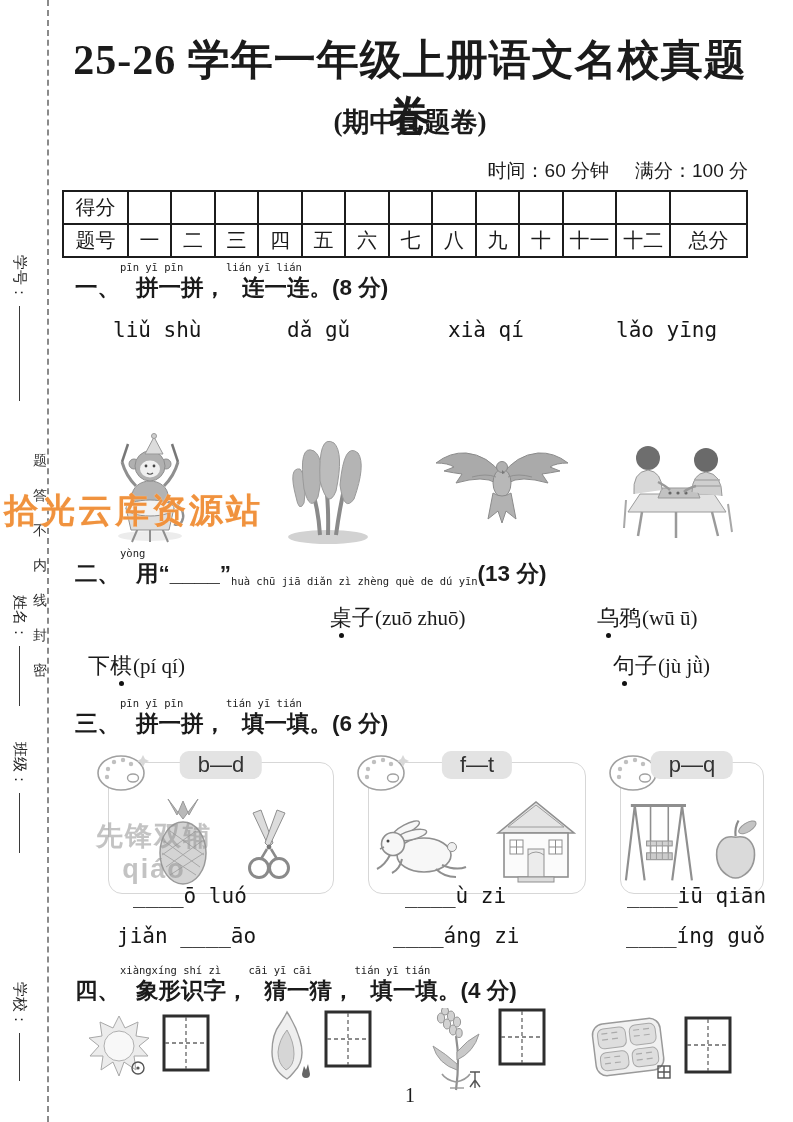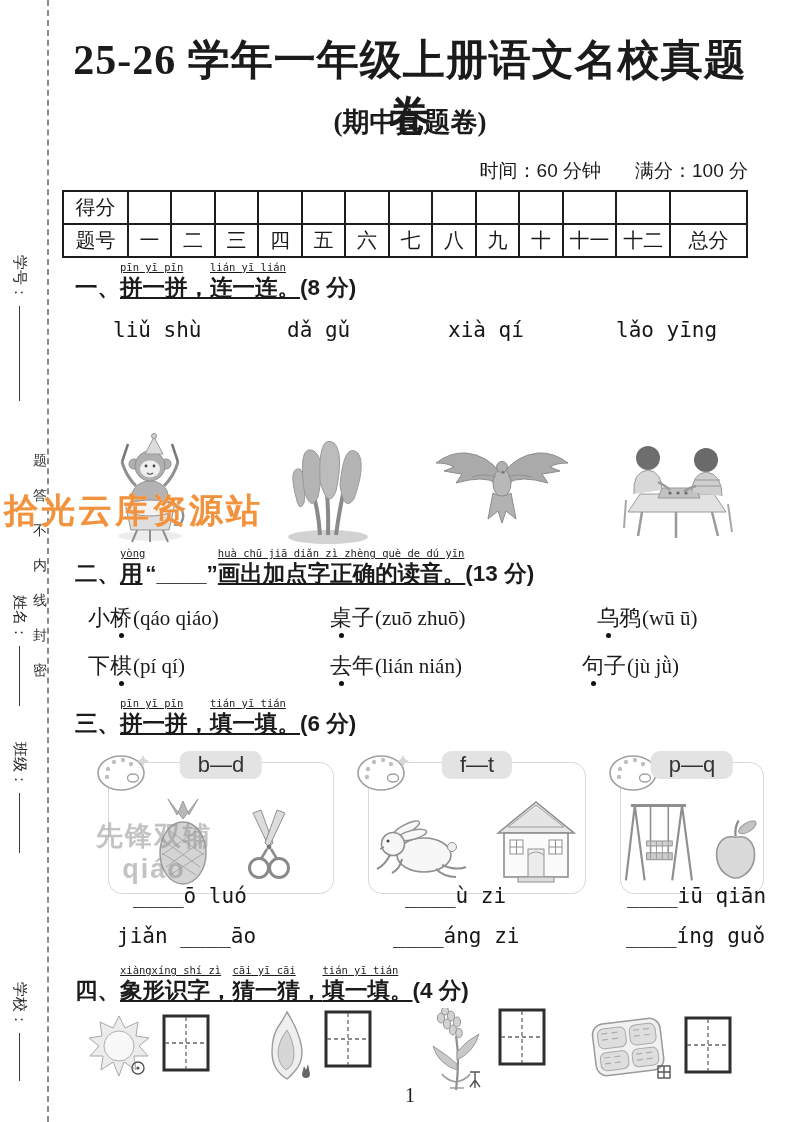--- a/index.html
+++ b/index.html
@@ -16,31 +16,31 @@
   
   .wm-orange{position:absolute;left:4px;top:488px;font-size:34px;font-weight:bold;letter-spacing:3px;
              color:#f0923e;text-shadow:0 0 1px #ffd9b0;z-index:50;white-space:nowrap;}
   .wm-gray{position:absolute;left:96px;top:820px;font-size:27px;font-weight:bold;line-height:33px;
            color:rgba(145,145,145,0.55);letter-spacing:2px;z-index:40;white-space:nowrap;text-align:center;}
   
   .title{position:absolute;left:60px;top:32px;width:700px;text-align:center;font-size:42px;font-weight:bold;
          font-family:"Liberation Serif","DejaVu Serif",serif;letter-spacing:1px;}
   .subtitle{position:absolute;left:60px;top:104px;width:700px;text-align:center;font-size:27px;font-weight:bold;
             font-family:"Liberation Serif","DejaVu Serif",serif;}
-  .meta{position:absolute;top:158px;right:45px;font-size:19px;display:flex;gap:34px;font-weight:500;}
+  .meta{position:absolute;top:158px;right:45px;font-size:19px;display:flex;gap:26px;font-weight:500;}
   
   .score-table{position:absolute;left:62px;top:190px;width:686px;border-collapse:collapse;table-layout:fixed;}
   .score-table td{border:2px solid #1c1c1c;height:31px;text-align:center;font-size:20px;padding:0;}
   .score-table col.c0{width:64px}.score-table col.cn{width:43px}
   .score-table col.cw{width:53px}.score-table col.ct{width:76px}
   
   .sec{position:absolute;left:75px;display:flex;align-items:flex-end;white-space:nowrap;}
-  .hseg{display:inline-flex;flex-direction:column;align-items:flex-start;text-decoration:underline;}
+  .hseg{display:inline-flex;flex-direction:column;align-items:flex-start;}
   .hpy{font-family:"DejaVu Sans Mono",monospace;font-size:10.5px;line-height:14px;height:14px;color:#222;white-space:nowrap;}
-  .hzh{font-size:22.5px;font-weight:700;line-height:28px;}
+  .hzh{font-size:22.5px;font-weight:700;line-height:28px;margin-left:16px;}
   .hplain{font-size:22.5px;font-weight:700;line-height:28px;}
   
   .py-word{position:absolute;font-family:"DejaVu Sans Mono",monospace;font-size:21px;font-weight:500;color:#161616;white-space:nowrap;}
   
   .s2item{position:absolute;white-space:nowrap;}
   .s2item .zh2{font-size:22px;letter-spacing:0px;}
   .s2item .opt{font-family:"Liberation Serif","DejaVu Serif",serif;font-size:21px;padding-left:1px;}
   .chardot{position:absolute;top:30px;width:5px;height:5px;border-radius:50%;background:#111;}
   
   .pbox{position:absolute;height:130px;border:1.5px solid #d7d7d7;border-radius:14px;background:#fff;}
@@ -232,46 +232,37 @@
 
   <div class="sec" style="top:546px">
     <span class="hplain">二、</span>
     <span class="hseg">
         <span class="hpy">yòng</span>
         <span class="hzh">用</span>
       </span>
     <span class="hplain">“____”</span>
     <span class="hseg">
         <span class="hpy">huà chū jiā diǎn zì zhèng què de dú yīn</span>
-        <span class="hzh">画出加点字正确的读音。</span>
       </span>
     <span class="hplain">(13 分)</span>
   </div>
 
-  <div class="s2item" style="left:88px;top:603px">
-    <span class="zh2">小桥</span><span class="opt">(qáo qiáo)</span>
-    <span class="chardot" style="left: 31px;"></span>
-  </div>
   <div class="s2item" style="left:330px;top:603px">
     <span class="zh2">桌子</span><span class="opt">(zuō  zhuō)</span>
     <span class="chardot" style="left: 9px;"></span>
   </div>
   <div class="s2item" style="left:597px;top:603px">
     <span class="zh2">乌鸦</span><span class="opt">(wū ū)</span>
     <span class="chardot" style="left: 9px;"></span>
   </div>
   <div class="s2item" style="left:88px;top:651px">
     <span class="zh2">下棋</span><span class="opt">(pí qí)</span>
     <span class="chardot" style="left: 31px;"></span>
   </div>
-  <div class="s2item" style="left:330px;top:651px">
-    <span class="zh2">去年</span><span class="opt">(lián nián)</span>
-    <span class="chardot" style="left: 9px;"></span>
-  </div>
-  <div class="s2item" style="left:582px;top:651px">
+  <div class="s2item" style="left:613px;top:651px">
     <span class="zh2">句子</span><span class="opt">(jù jǜ)</span>
     <span class="chardot" style="left: 9px;"></span>
   </div>
 
   <div class="sec" style="top:696px">
     <span class="hplain">三、</span>
     <span class="hseg">
         <span class="hpy">pīn yī pīn</span>
         <span class="hzh">拼一拼，</span>
       </span>

